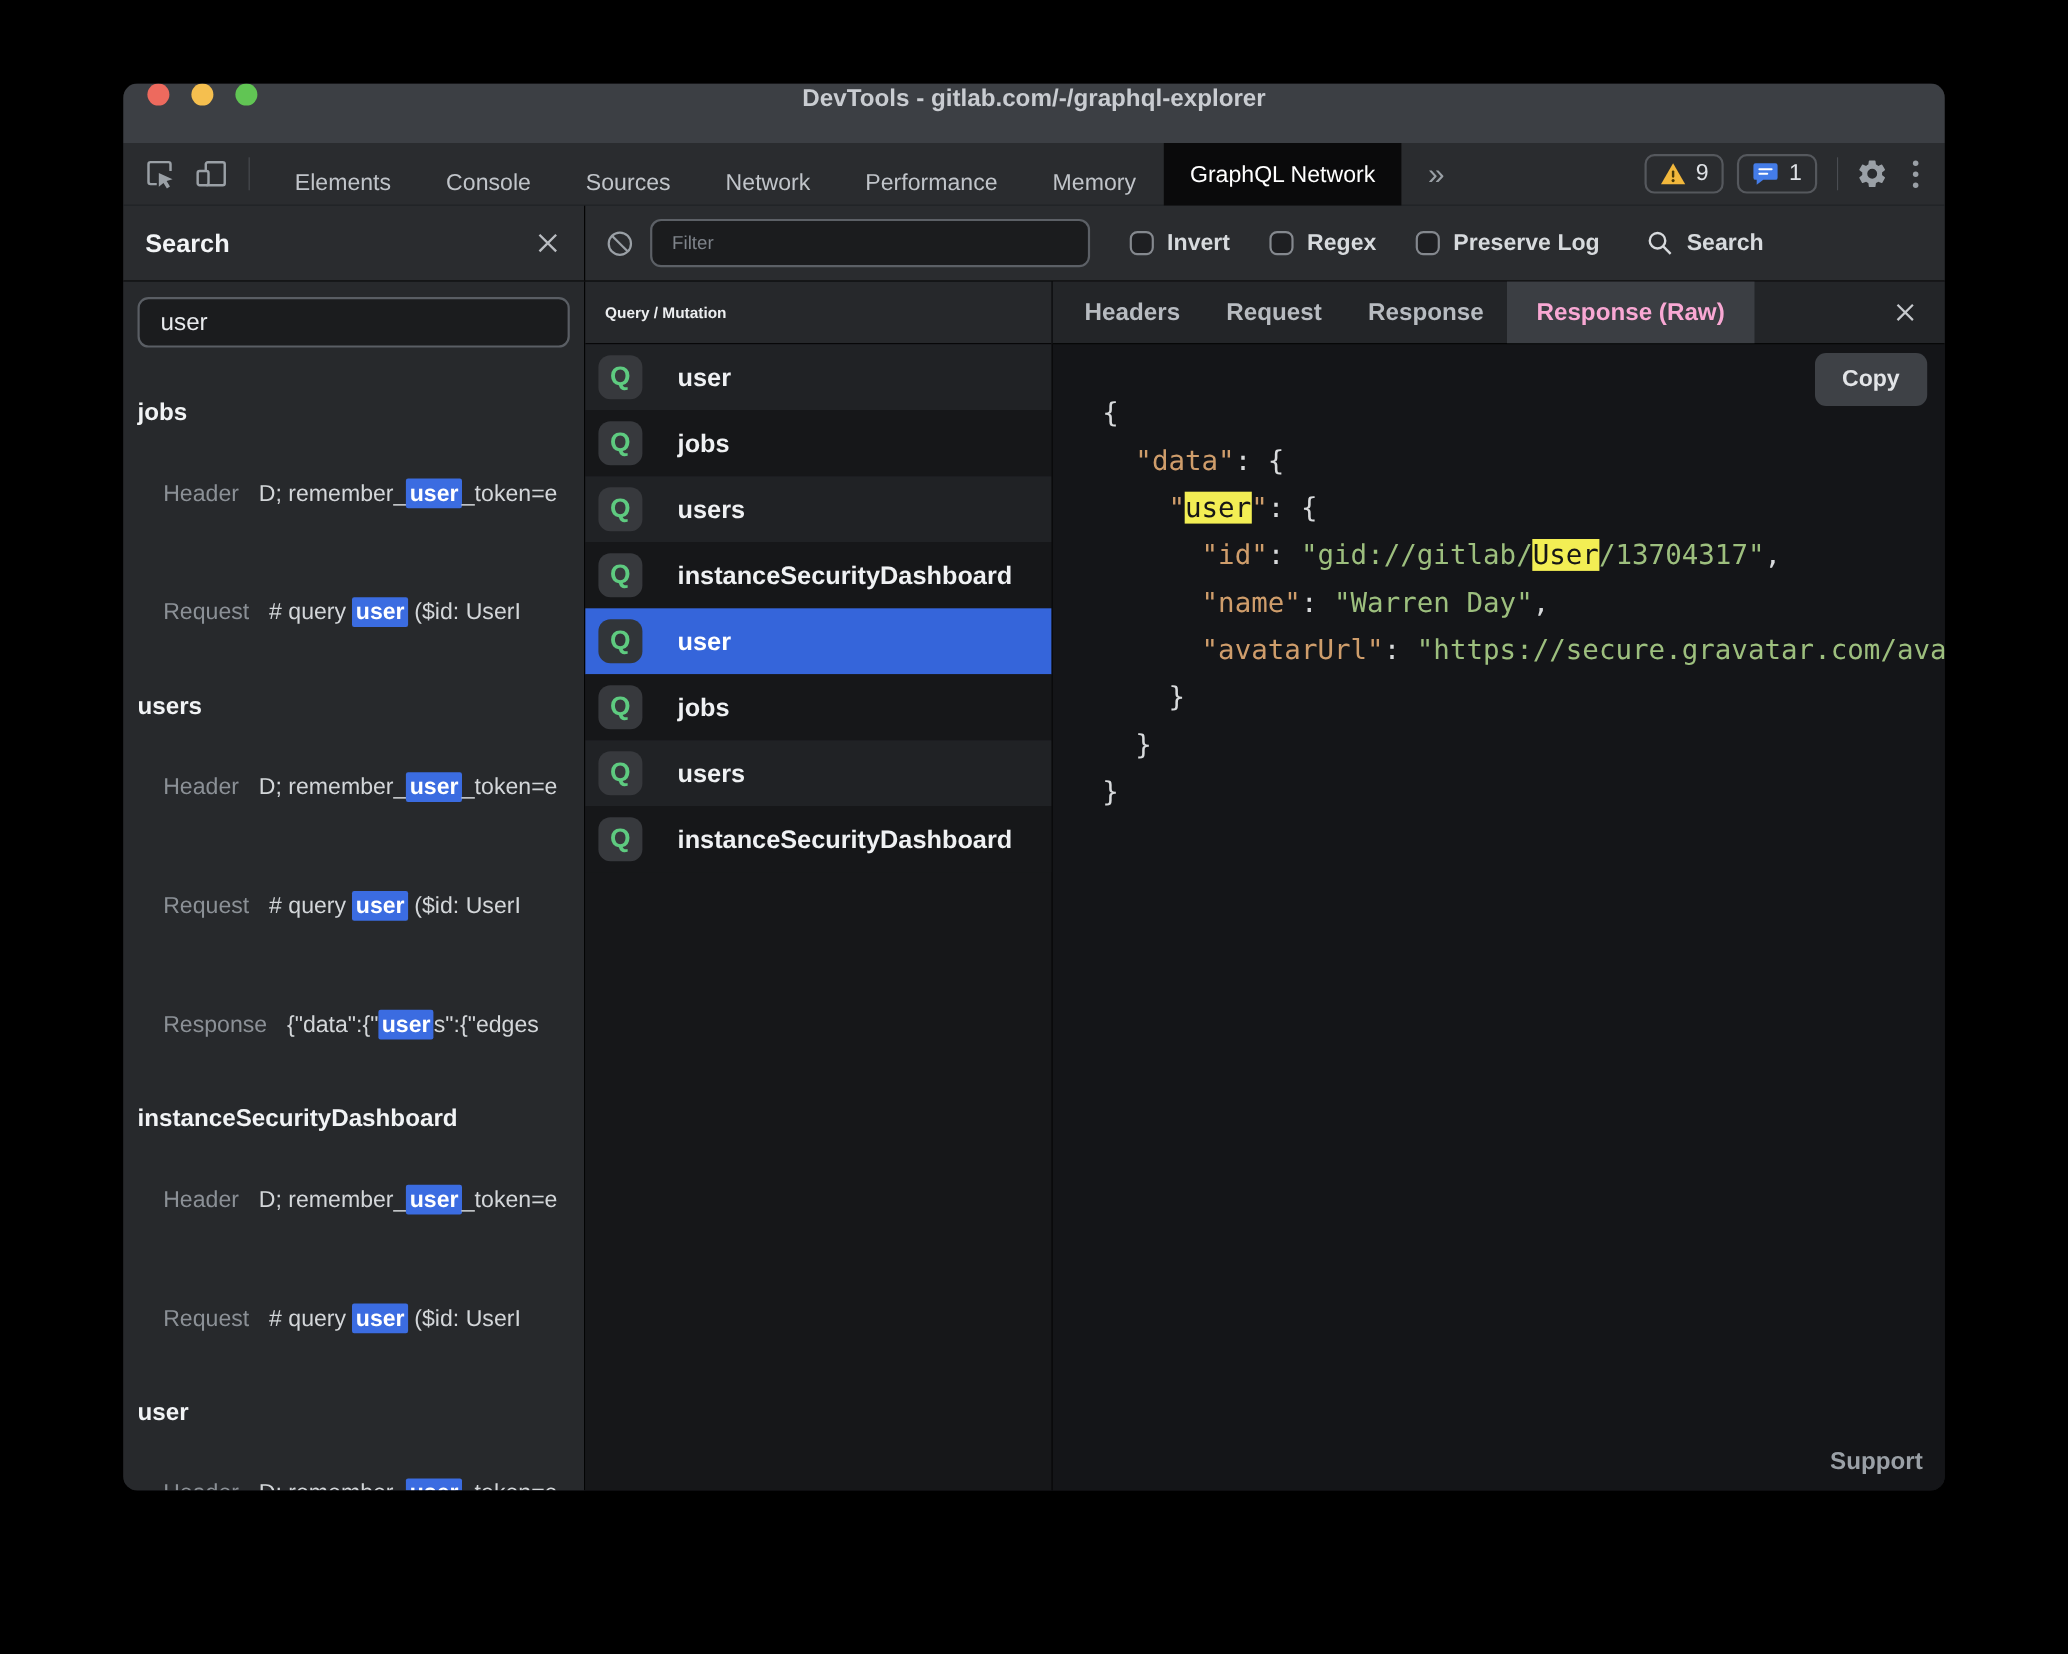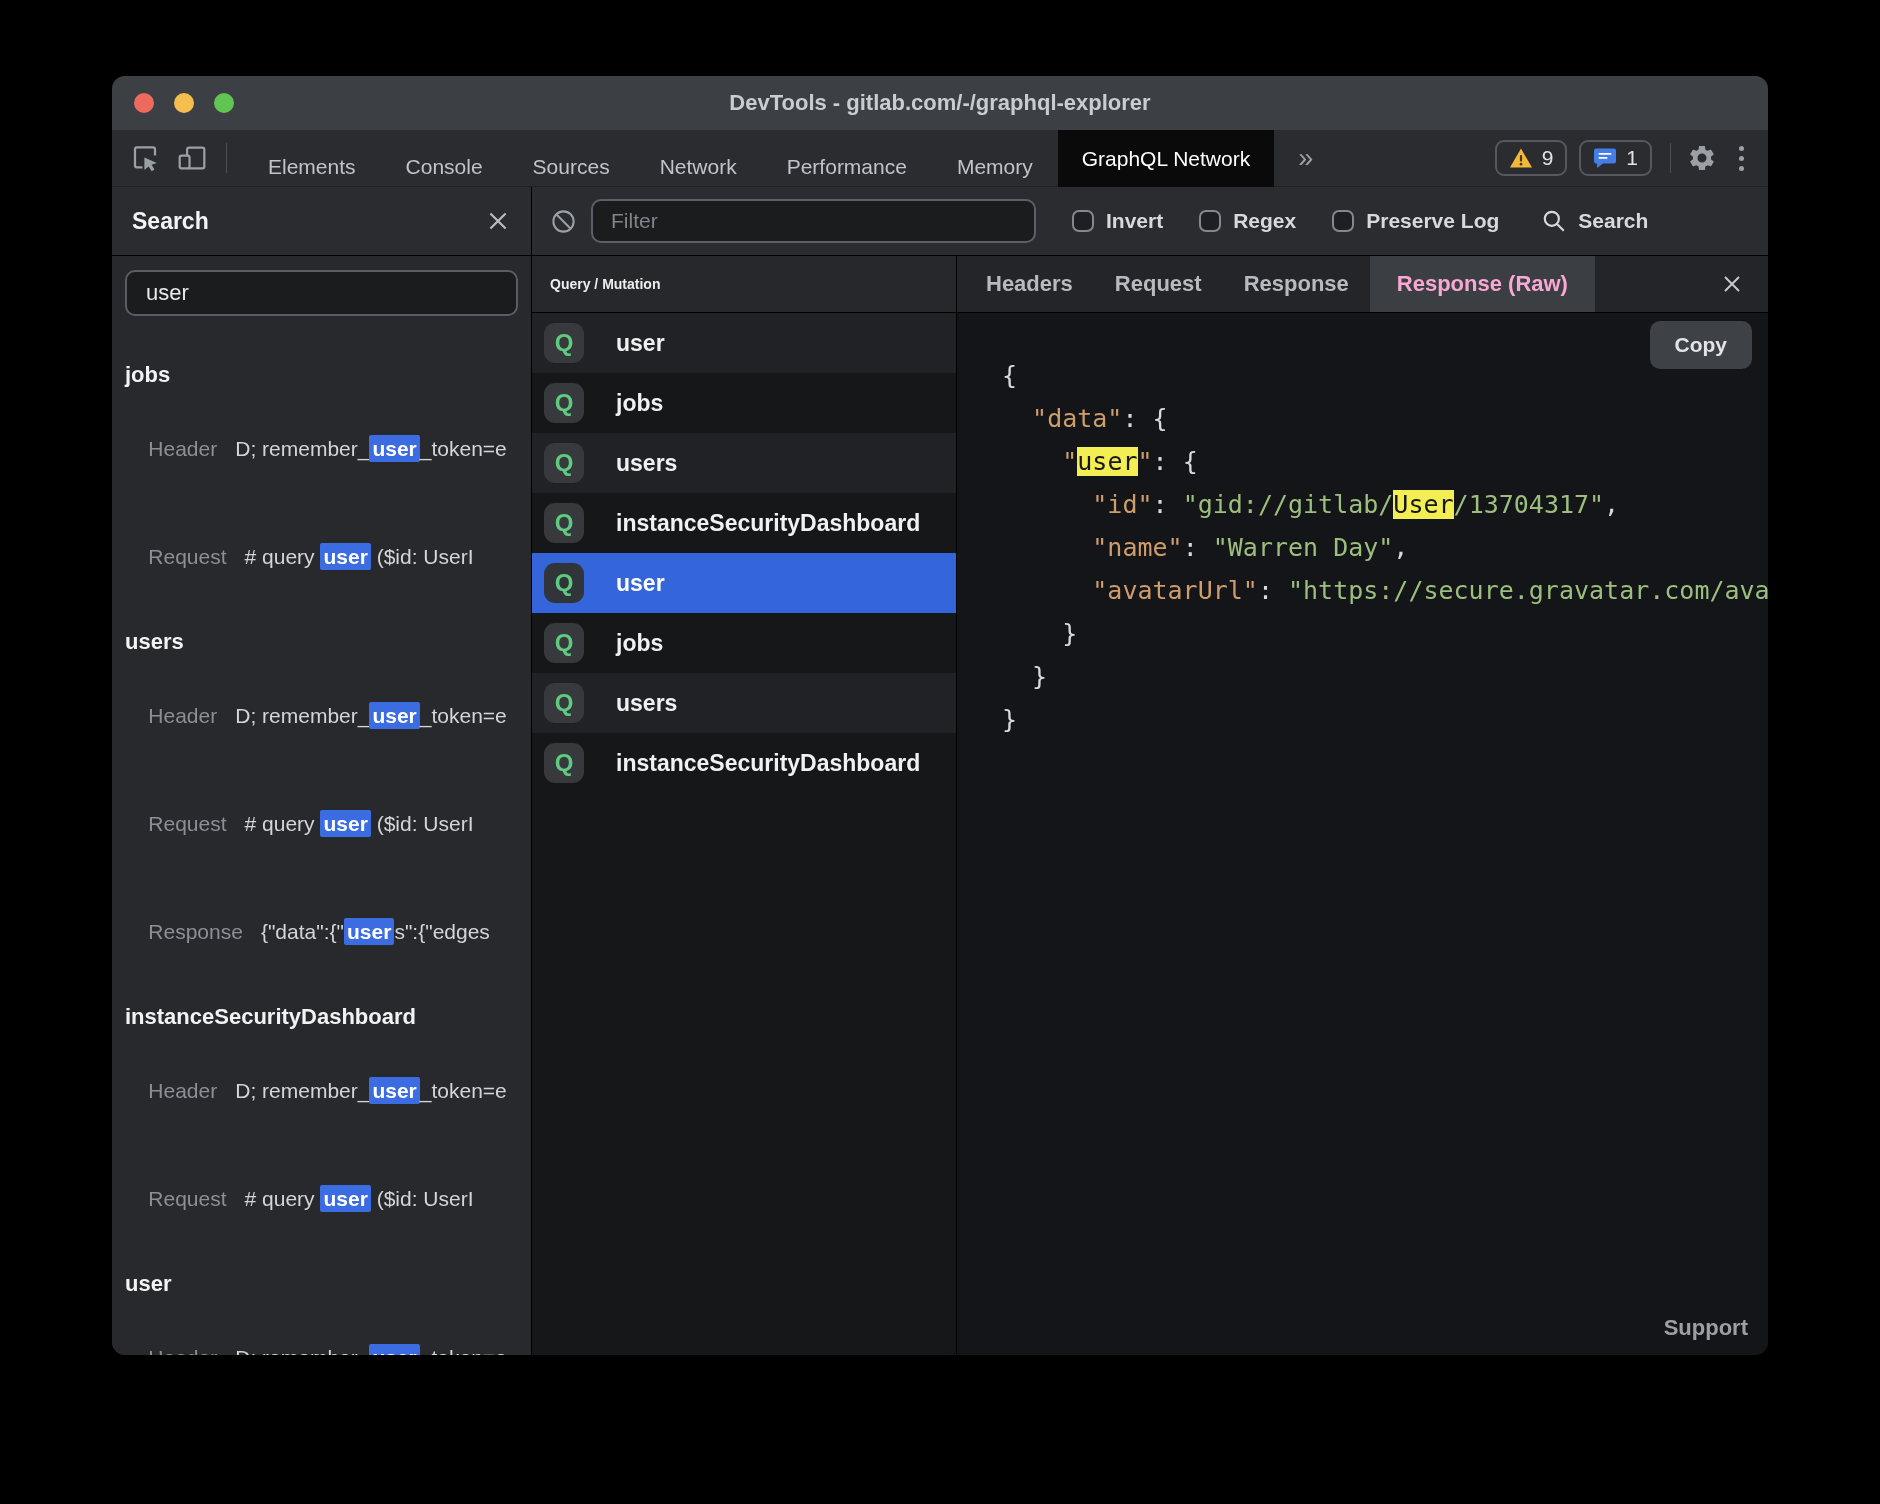--- a/index.html
+++ b/index.html
@@ -8,21 +8,21 @@
     --warn:#f2b83c; --msg:#447ce8;
     --tred:#ed6a5e; --tyellow:#f5bf4f; --tgreen:#61c554;
   }
   html,body{margin:0;padding:0;}
   body{width:1880px;height:1504px;background:#000;overflow:hidden;position:relative;
        font-family:"Liberation Sans","DejaVu Sans",sans-serif;}
   .window{position:absolute;left:112px;top:76px;width:1656px;height:1279px;border-radius:13px;
           overflow:hidden;background:#1a1b1e;display:flex;flex-direction:column;
           box-shadow:0 24px 70px rgba(0,0,0,.7);}
   
-  .titlebar{height:54px;background:#3c3f44;display:flex;align-items:center;position:relative;flex:0 0 auto;}
+  .titlebar{height:54px;background:#3c3f44;display:flex;position:relative;flex:0 0 auto;}
   .lights{display:flex;gap:20px;padding-left:22px;z-index:2;}
   .light{width:20px;height:20px;border-radius:50%;}
   .light.red{background:var(--tred);} .light.yellow{background:var(--tyellow);} .light.green{background:var(--tgreen);}
   .wtitle{position:absolute;left:0;right:0;text-align:center;font-size:22px;font-weight:700;color:#c9ccd1;}
   
   .tabbar{height:56px;background:#2a2c2f;display:flex;align-items:center;border-bottom:1px solid #1f2124;
           flex:0 0 auto;padding-left:18px;}
   .icon-btn{display:flex;align-items:center;justify-content:center;color:#9aa0a6;}
   .icon-btn + .icon-btn{margin-left:16px;}
   .vsep{width:1px;height:30px;background:#4a4d52;margin:0 16px 0 18px;flex:0 0 auto;}
@@ -37,22 +37,22 @@
   .badge + .badge{margin-left:12px;}
   .kebab{display:flex;flex-direction:column;gap:5px;padding:0 8px;margin-left:14px;}
   .kebab i{width:5px;height:5px;border-radius:50%;background:#9aa0a6;}
   
   .row-a{height:68px;display:flex;flex:0 0 auto;background:#2a2c2f;border-bottom:1px solid #000;}
   .search-header{width:420px;flex:0 0 auto;display:flex;align-items:center;border-right:1px solid #000;
                  padding:0 20px 0 20px;box-sizing:border-box;}
   .sh-title{font-size:23px;font-weight:700;color:#f2f4f6;}
   .close-x{margin-left:auto;color:#b9bcc1;display:flex;align-items:center;}
   .filter-toolbar{flex:1;display:flex;align-items:center;padding-left:18px;min-width:0;}
-  .filter-input{width:445px;height:44px;border:2px solid #5c6066;border-radius:10px;background:#1b1c1e;
-                color:#e8eaed;font-size:21px;padding:0 18px;margin-left:14px;box-sizing:border-box;
+  .filter-input{width:400px;height:44px;border:2px solid #5c6066;border-radius:10px;background:#1b1c1e;
+                color:#e8eaed;font-size:17px;padding:0 18px;margin-left:14px;box-sizing:border-box;
                 font-family:inherit;outline:none;}
   .filter-input::placeholder{color:#7f848b;}
   .cb-group{display:flex;align-items:center;gap:12px;margin-left:36px;}
   .cb-box{width:22px;height:22px;border:2px solid #84888e;border-radius:7px;background:rgba(10,10,12,.35);
           box-sizing:border-box;flex:0 0 auto;}
   .cb-label{font-size:21px;font-weight:700;color:#d7dadd;white-space:nowrap;}
   .search-toggle{display:flex;align-items:center;gap:11px;margin-left:42px;color:#d7dadd;}
   .st-label{font-size:21px;font-weight:700;}
   
   .row-b{flex:1;display:flex;min-height:0;}

